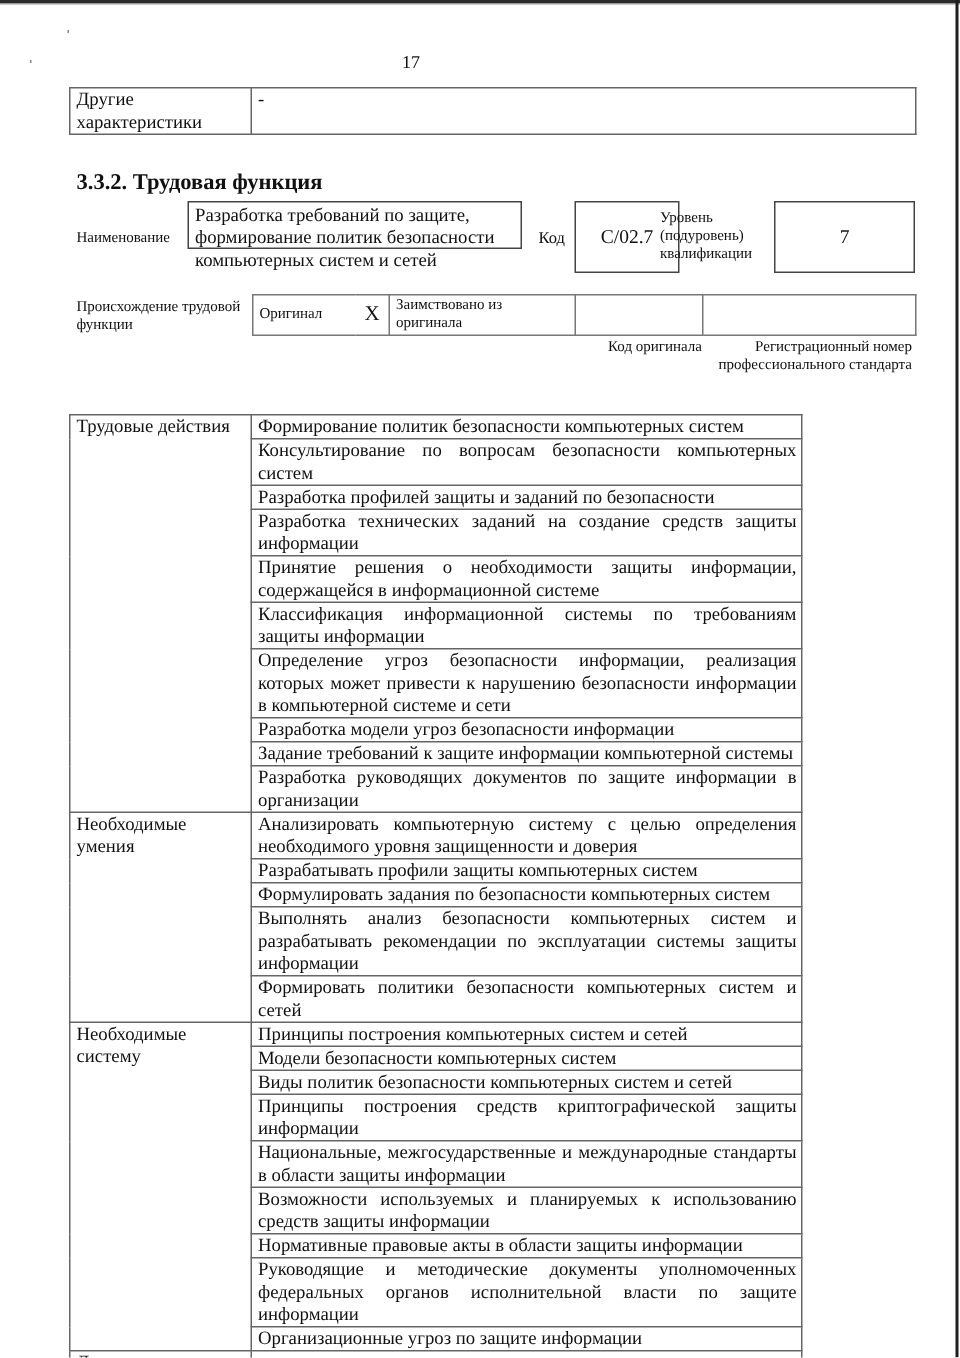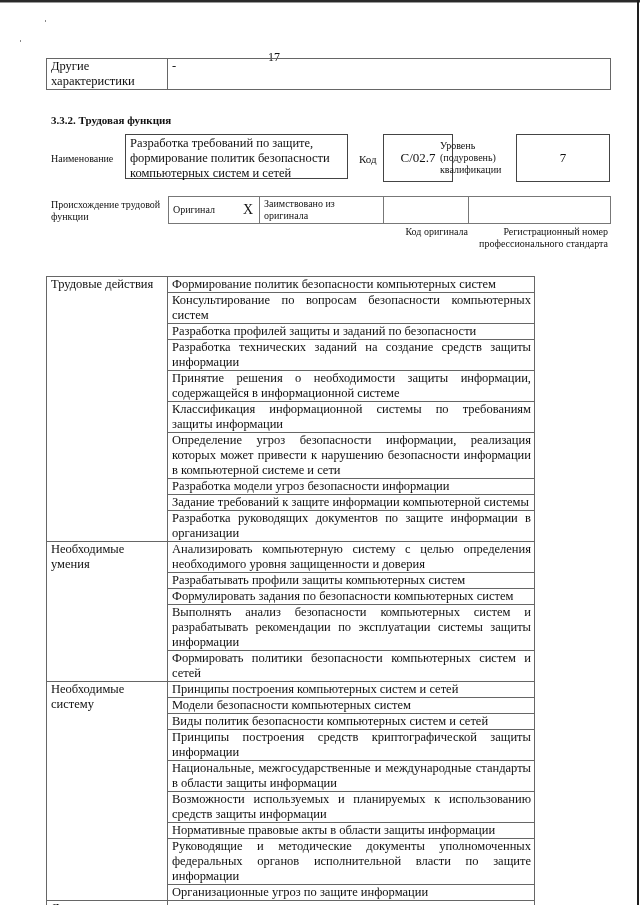--- a/index.html
+++ b/index.html
@@ -7,33 +7,33 @@
     width: 640px; height: 905px; position: relative; overflow: hidden;
     background: #ffffff;
     font-family: "Liberation Serif", "DejaVu Serif", serif;
     color: #111;
   }
   .scan-top { position: absolute; left: 0; top: 0; width: 640px; height: 2px; background: #2a2a2a; }
   .scan-top-light { position: absolute; left: 0; top: 2px; width: 640px; height: 1px; background: #9a9a9a; }
   .scan-right { position: absolute; right: 1px; top: 0; width: 2px; height: 905px; background: #1e1e1e; }
   .speck { position: absolute; width: 1px; height: 2px; background: #888; }
 
-  .page-num { position: absolute; left: 0; width: 548px; top: 50px; text-align: center; font-size: 12px; }
+  .page-num { position: absolute; left: 0; width: 548px; top: 34px; text-align: center; font-size: 12px; }
 
   table { border-collapse: collapse; padding-left: 24px; }
   td { border: 1px solid #666; vertical-align: top; font-size: 12.5px; line-height: 15px; padding: 0 3px 0 4px; }
 
   .top-table { position: absolute; left: 46px; top: 58px; width: 565px; }
   .top-table td.lbl { width: 113px; }
 
-  .section-title { position: absolute; left: 51px; top: 114px; font-size: 11px; font-weight: bold; }
+  .section-title { position: absolute; left: 51px; top: 114px; font-size: 15px; font-weight: bold; }
 
   .hdr-label { position: absolute; font-size: 10px; line-height: 12px; }
   .box { position: absolute; border: 1px solid #444; box-sizing: border-box; }
-  .name-box { left: 125px; top: 134px; width: 223px; height: 45px; padding: 1px 4px; font-size: 12.5px; line-height: 15px; }
+  .name-box { left: 125px; top: 134px; width: 223px; height: 32px; padding: 1px 4px; font-size: 12.5px; line-height: 15px; }
   .code-box { left: 383px; top: 134px; width: 70px; height: 48px; display: flex; align-items: center; justify-content: center; font-size: 13px; }
   .level-box { left: 516px; top: 134px; width: 94px; height: 48px; display: flex; align-items: center; justify-content: center; font-size: 13px; }
 
   .origin-table { position: absolute; left: 168px; top: 196px; width: 443px; }
   .origin-table td { font-size: 10px; line-height: 12px; height: 26px; vertical-align: middle; padding: 0 4px; border-color: #777; }
   .origin-table td.x { font-size: 14px; text-align: center; width: 14px; border-left: none; }
   .origin-table td.orig { width: 60px; border-right: none; }
   .origin-table td.borrowed { width: 115px; }
   .origin-table td.code { width: 76px; }
 

